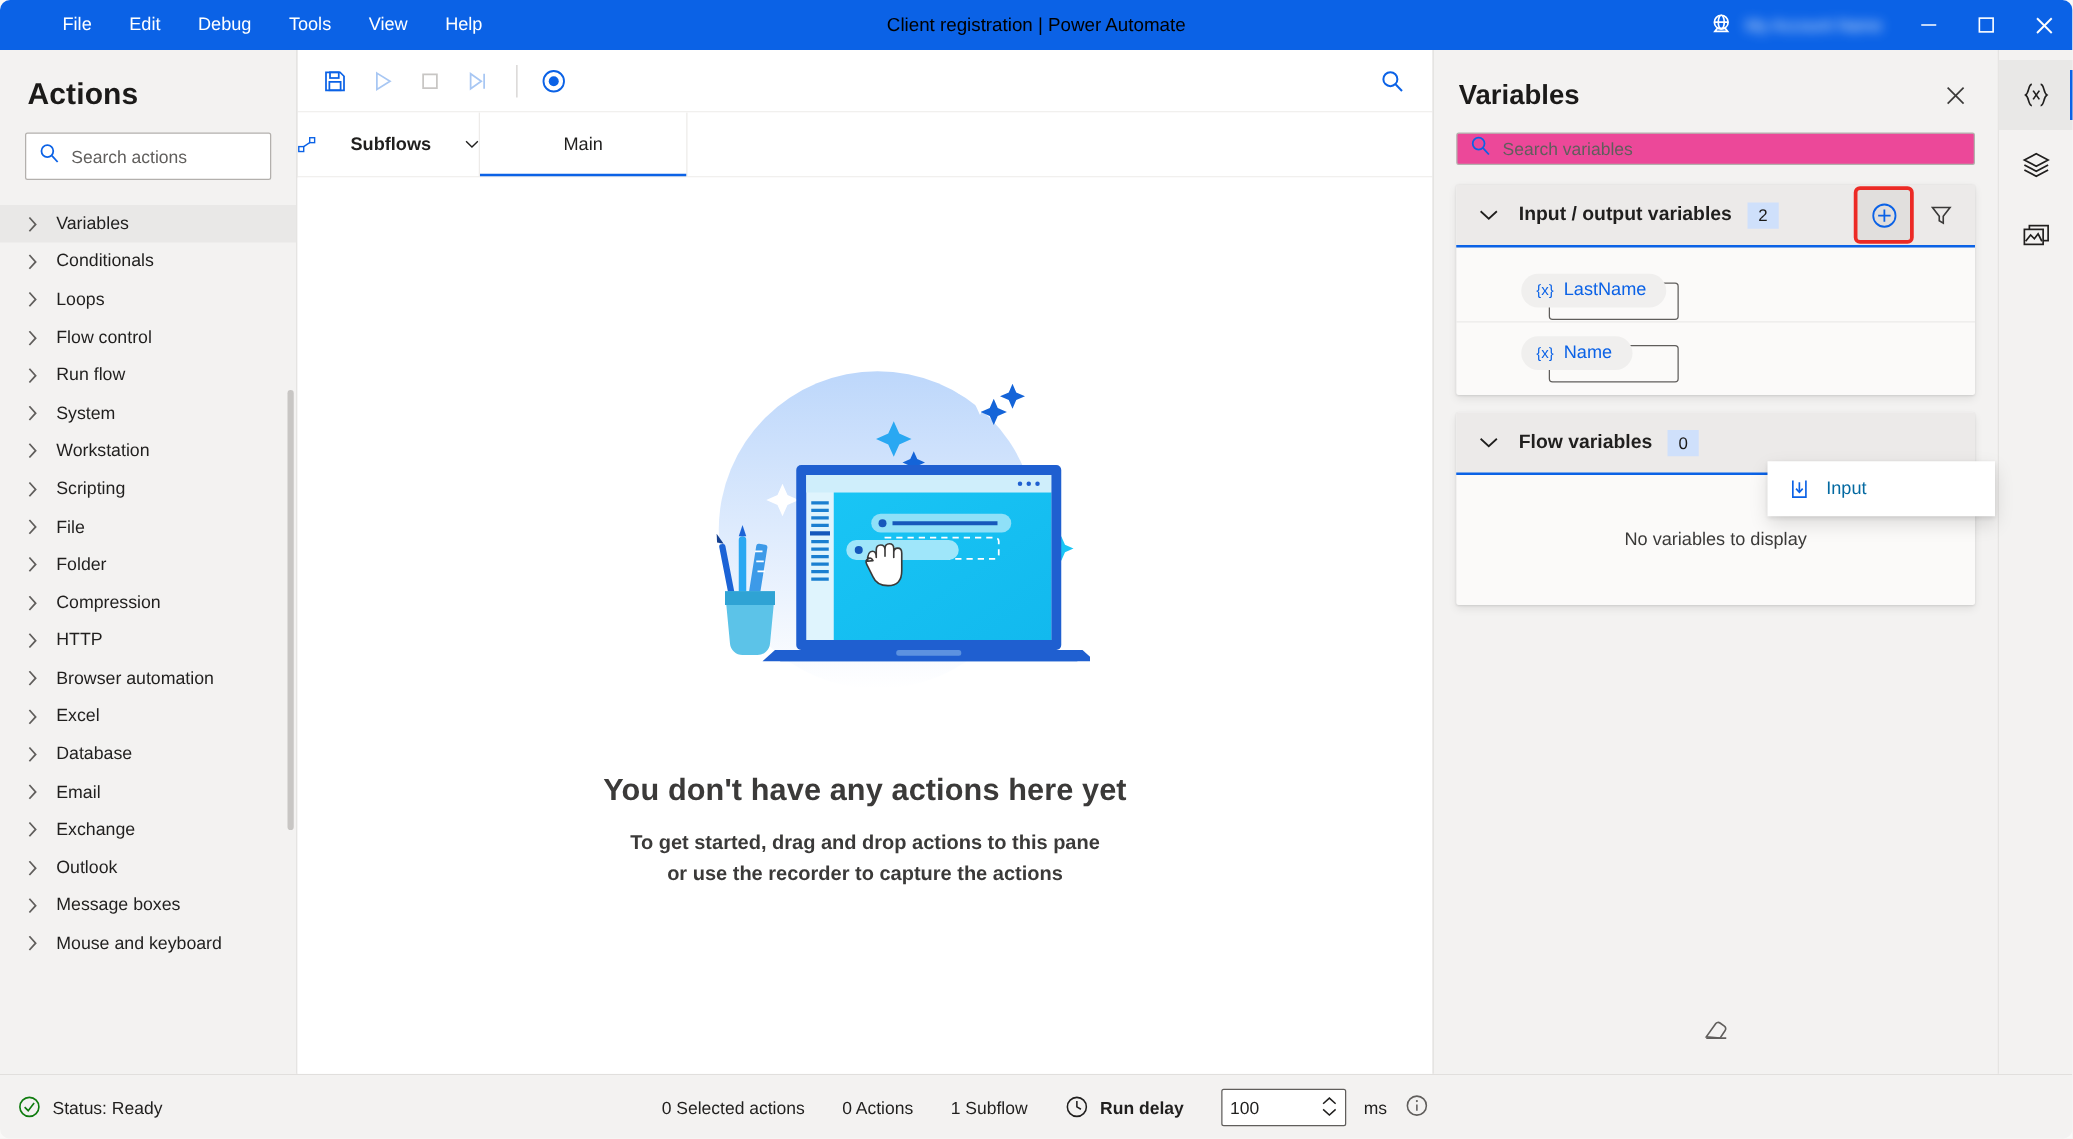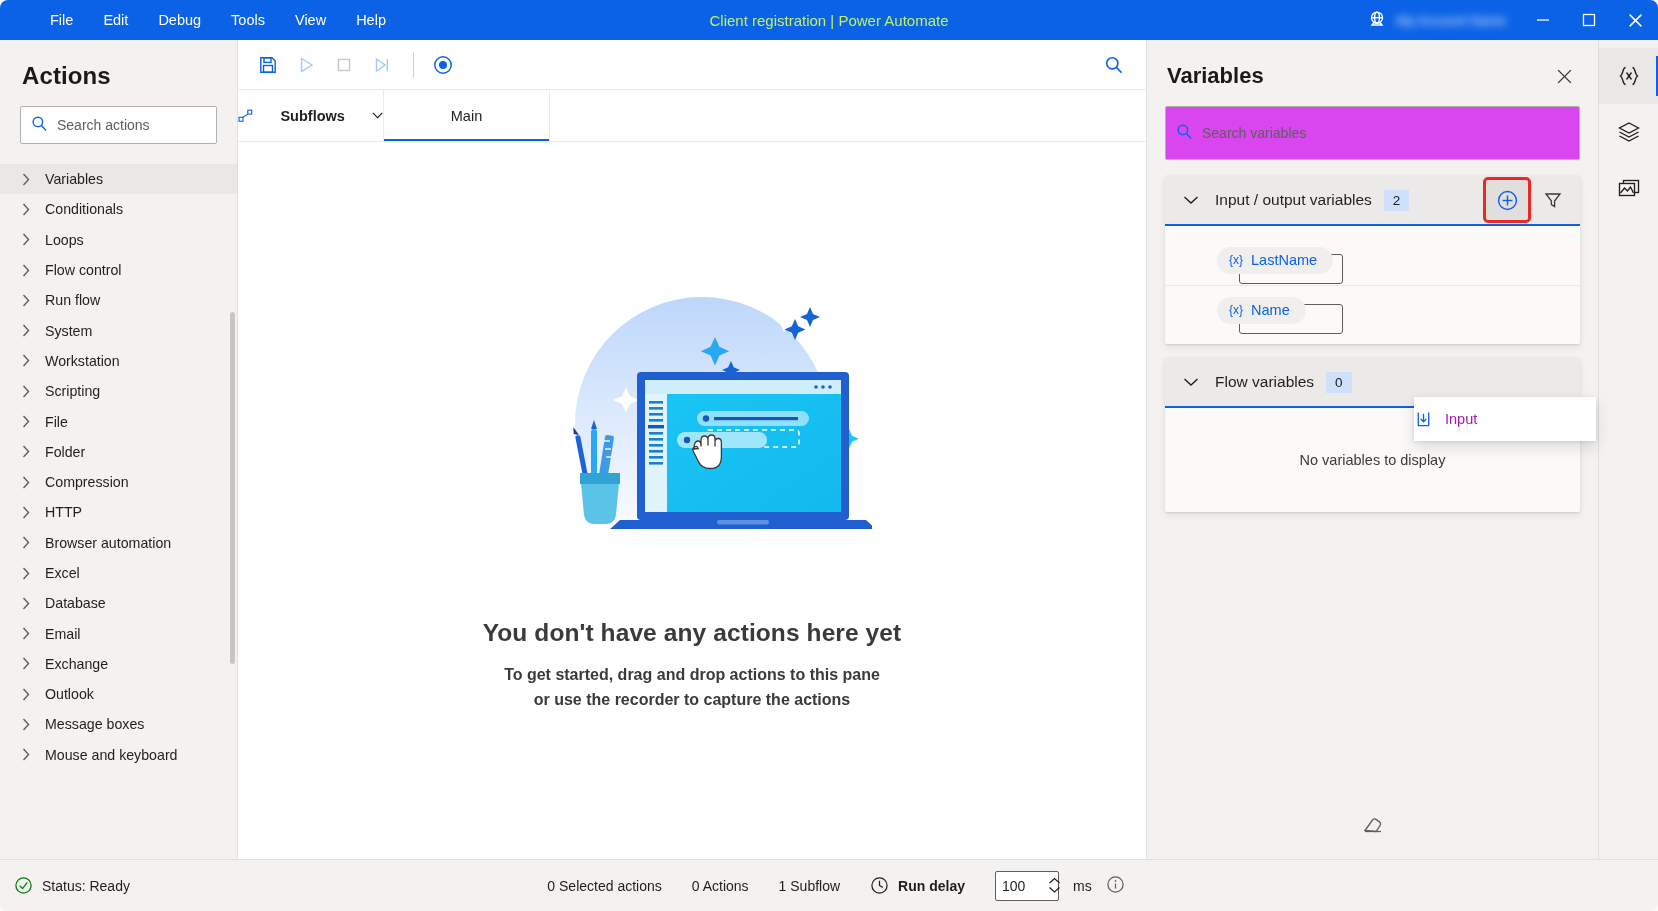--- a/index.html
+++ b/index.html
@@ -25,21 +25,21 @@
     color: #ffffff;
     border-radius: 8px 8px 0 0;
   }
   .menu-group { display: flex; align-items: center; margin-left: 36px; gap: 2px; }
   .menu-item {
     padding: 7px 14px; font-size: 14.5px; color: #ffffff;
     cursor: default; border-radius: 3px; white-space: nowrap;
   }
   .title-center {
     position: absolute; left: 0; right: 0; text-align: center;
-    font-size: 15px; color: #bef264; pointer-events: none;
+    font-size: 15px; color: #000000; pointer-events: none;
   }
   .title-right {
     margin-left: auto; display: flex; align-items: center; height: 100%;
   }
   .account {
     display: flex; align-items: center; gap: 8px; margin-right: 14px;
     position: relative; z-index: 2;
   }
   .globe-ico { width: 22px; height: 22px; display:block; }
   .account-name {
@@ -149,21 +149,21 @@
   }
   .var-header {
     display: flex; align-items: center; padding: 20px 18px 14px 20px;
   }
   .var-title { font-size: 22px; font-weight: 600; color: #1b1a19; }
   .var-close {
     margin-left: auto; width: 32px; height: 32px;
     display: flex; align-items: center; justify-content: center; border-radius: 3px;
   }
   .var-search {
-    margin: 0 18px 16px 18px; height: 54px; background: #d946ef;
+    margin: 0 18px 16px 18px; height: 26px; background: #ec4899;
     border: 1px solid #b3b0ad; border-radius: 2px;
     display: flex; align-items: center; padding: 0 10px; gap: 9px;
   }
   .var-search input {
     border: none; outline: none; font-size: 14px; color: #323130;
     background: transparent; width: 100%;
     font-family: "Liberation Sans", sans-serif;
   }
   .var-search input::placeholder { color: #605e5c; }
 
@@ -172,21 +172,21 @@
     background: #fbfaf9;
     box-shadow: 0 .6px 1.8px rgba(0,0,0,.10), 0 3px 7px rgba(0,0,0,.08);
     border-radius: 2px; overflow: visible; position: relative;
   }
   .sec-head {
     height: 50px; background: #eceae9;
     display: flex; align-items: center; padding: 0 6px 0 16px;
     border-bottom: 2px solid #0b62e6; position: relative;
   }
   .sec-chev { width: 20px; display: flex; justify-content: center; margin-right: 14px; }
-  .sec-name { font-size: 15.5px; font-weight: 400; color: #201f1e; }
+  .sec-name { font-size: 15.5px; font-weight: 700; color: #201f1e; }
   .count-badge {
     background: #cfe0fb; color: #1b1a19; font-size: 13.5px;
     padding: 3px 9px; margin-left: 12px; min-width: 24px; text-align: center;
   }
   .sec-actions { margin-left: auto; display: flex; align-items: center; gap: 4px; }
   .sec-btn {
     width: 42px; height: 40px; display: flex; align-items: center; justify-content: center;
     border-radius: 2px;
   }
   .sec-btn.pressed { background: #e1dfdd; }
@@ -219,21 +219,21 @@
 
   
   .dropdown {
     position: absolute; top: 221px; right: -16px;
     width: 182px; background: #ffffff;
     box-shadow: 0 1.2px 3.6px rgba(0,0,0,.11), 0 6.4px 14.4px rgba(0,0,0,.13);
     z-index: 40; padding: 4px 0;
   }
   .dd-item {
     height: 36px; display: flex; align-items: center; gap: 12px;
-    padding-left: 0; font-size: 14.5px; color: #a21caf;
+    padding-left: 16px; font-size: 14.5px; color: #0369a1;
   }
   .dd-item.hl { outline: 3px solid #ec2a25; outline-offset: -1px; }
 
   .erase-row {
     margin-top: auto; display: flex; justify-content: center;
     padding-bottom: 18px;
   }
 
   
   .rail {
@@ -260,21 +260,21 @@
   }
   .status-left { display: flex; align-items: center; gap: 9px; padding-left: 14px; font-size: 14px; color: #201f1e; }
   .status-center {
     position: absolute; left: 14px; right: 0; display: flex; align-items: center;
     justify-content: center; gap: 30px; font-size: 14px; color: #201f1e;
     pointer-events: none;
   }
   .status-center > * { pointer-events: auto; }
   .rundelay { display: flex; align-items: center; gap: 9px; font-weight: 600; }
   .spin {
-    width: 64px; height: 30px; background: #ffffff; border: 1px solid #605e5c;
+    width: 100px; height: 30px; background: #ffffff; border: 1px solid #605e5c;
     display: flex; align-items: center; padding: 0 6px; border-radius: 2px;
   }
   .spin input {
     border: none; outline: none; width: 46px; font-size: 14px; color: #201f1e;
     background: transparent; font-family: "Liberation Sans", sans-serif;
   }
   .spin-arrows { display: flex; flex-direction: column; margin-left: auto; gap: 1px; }
 </style>
 </head>
 <body>

